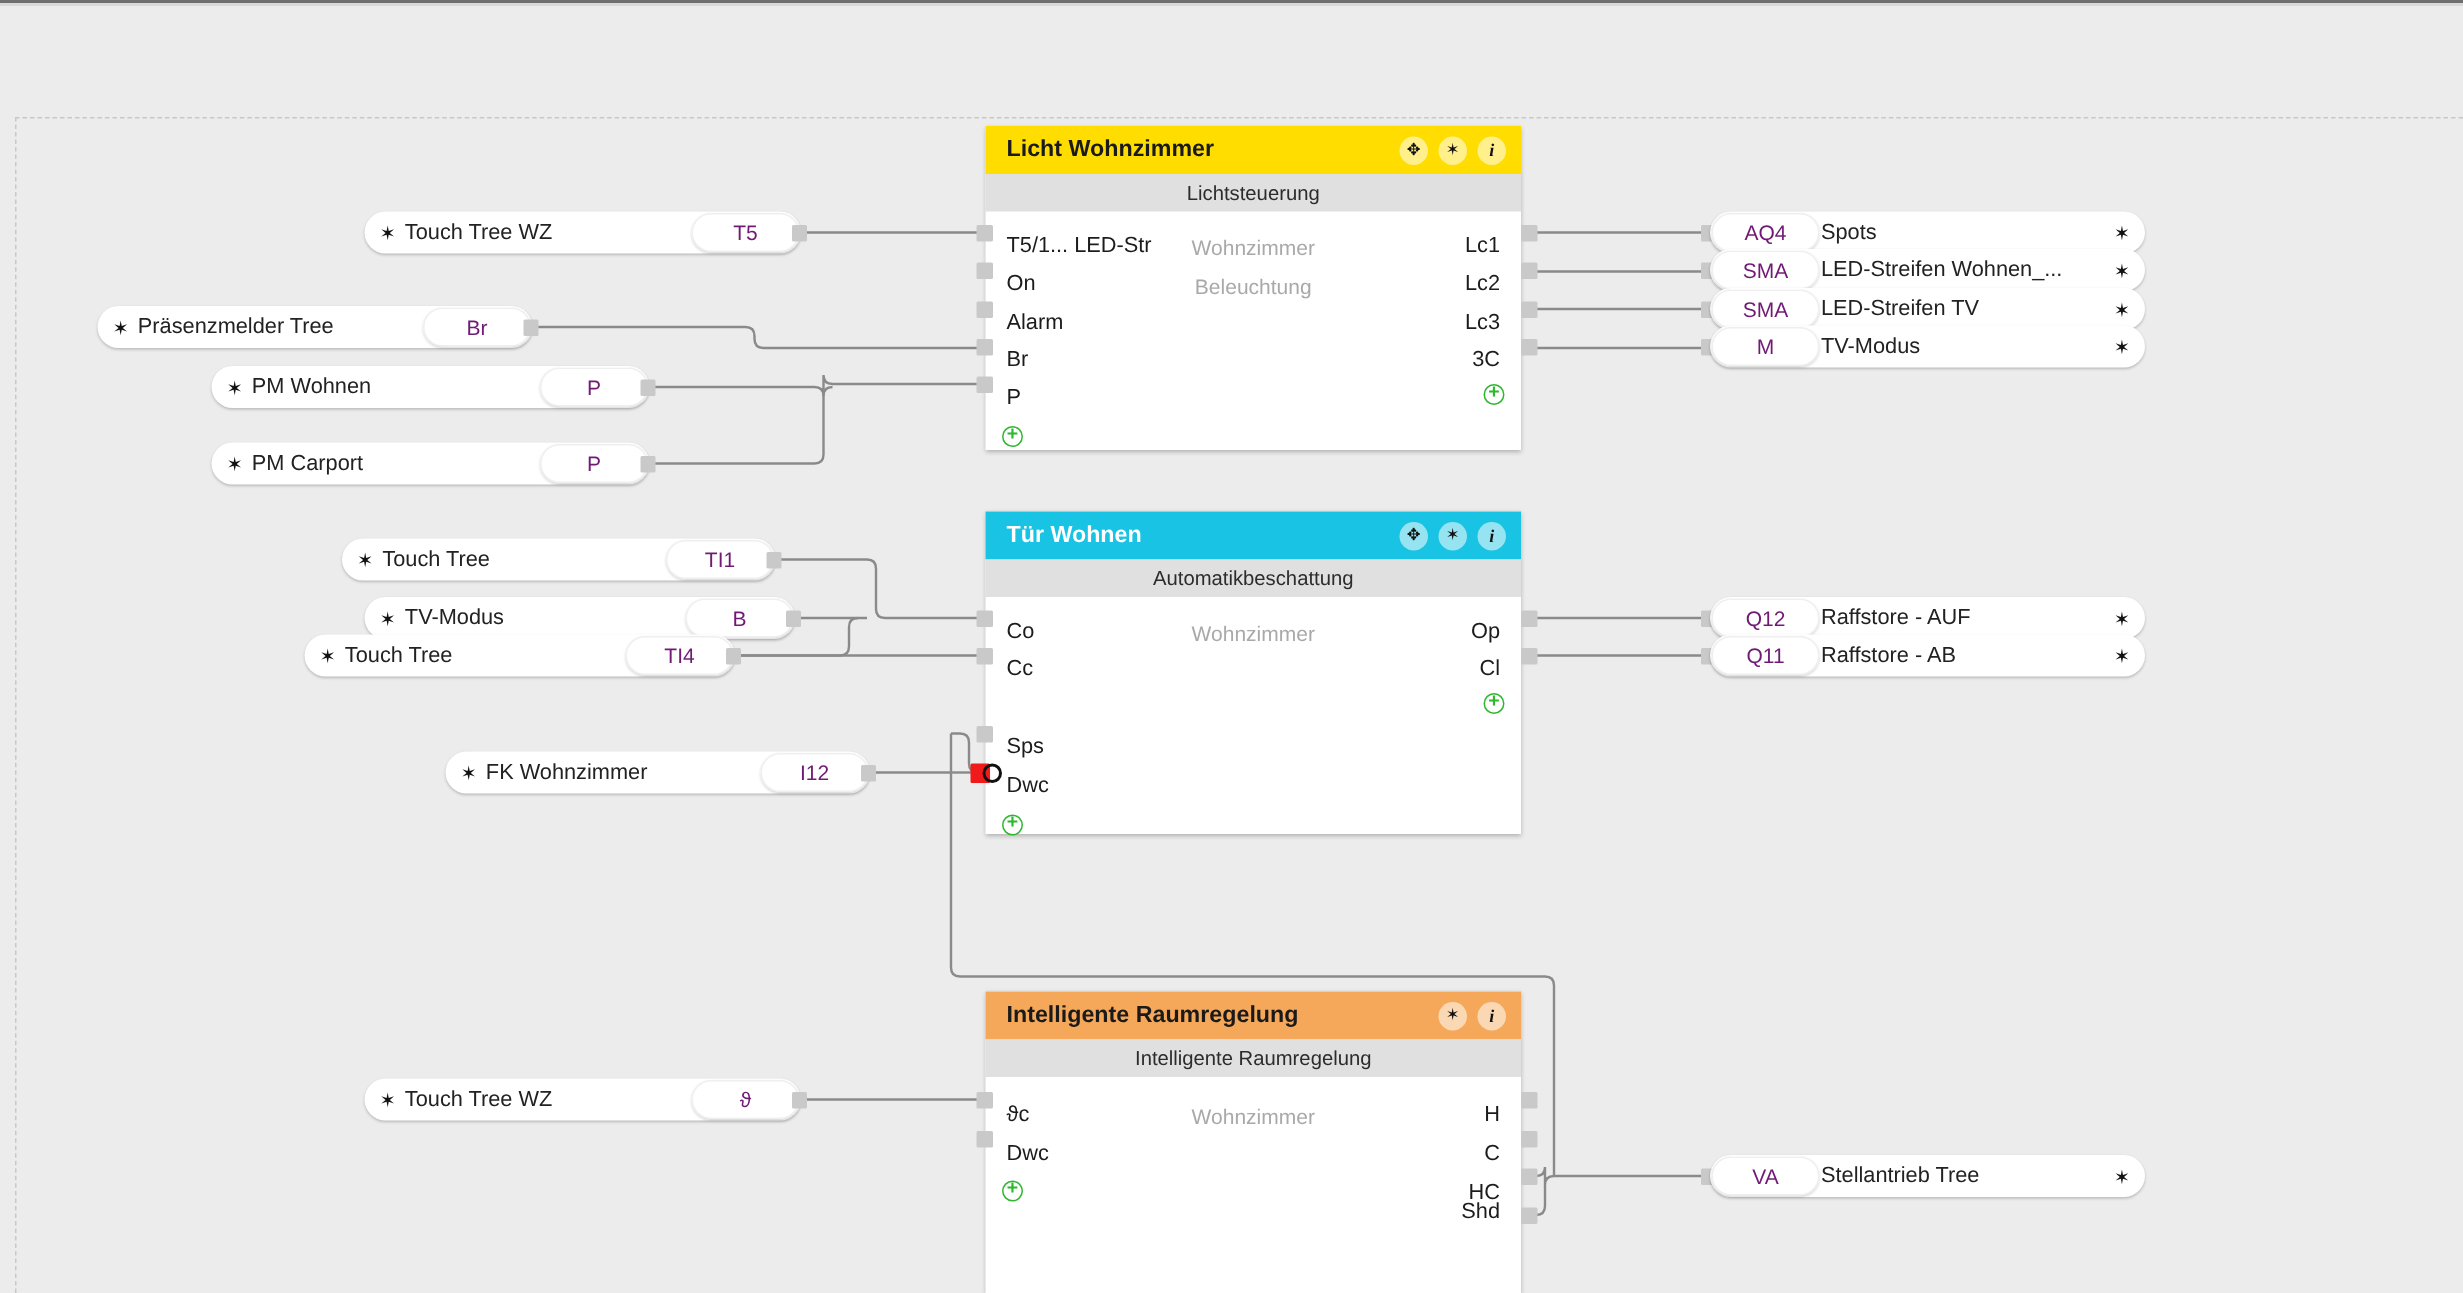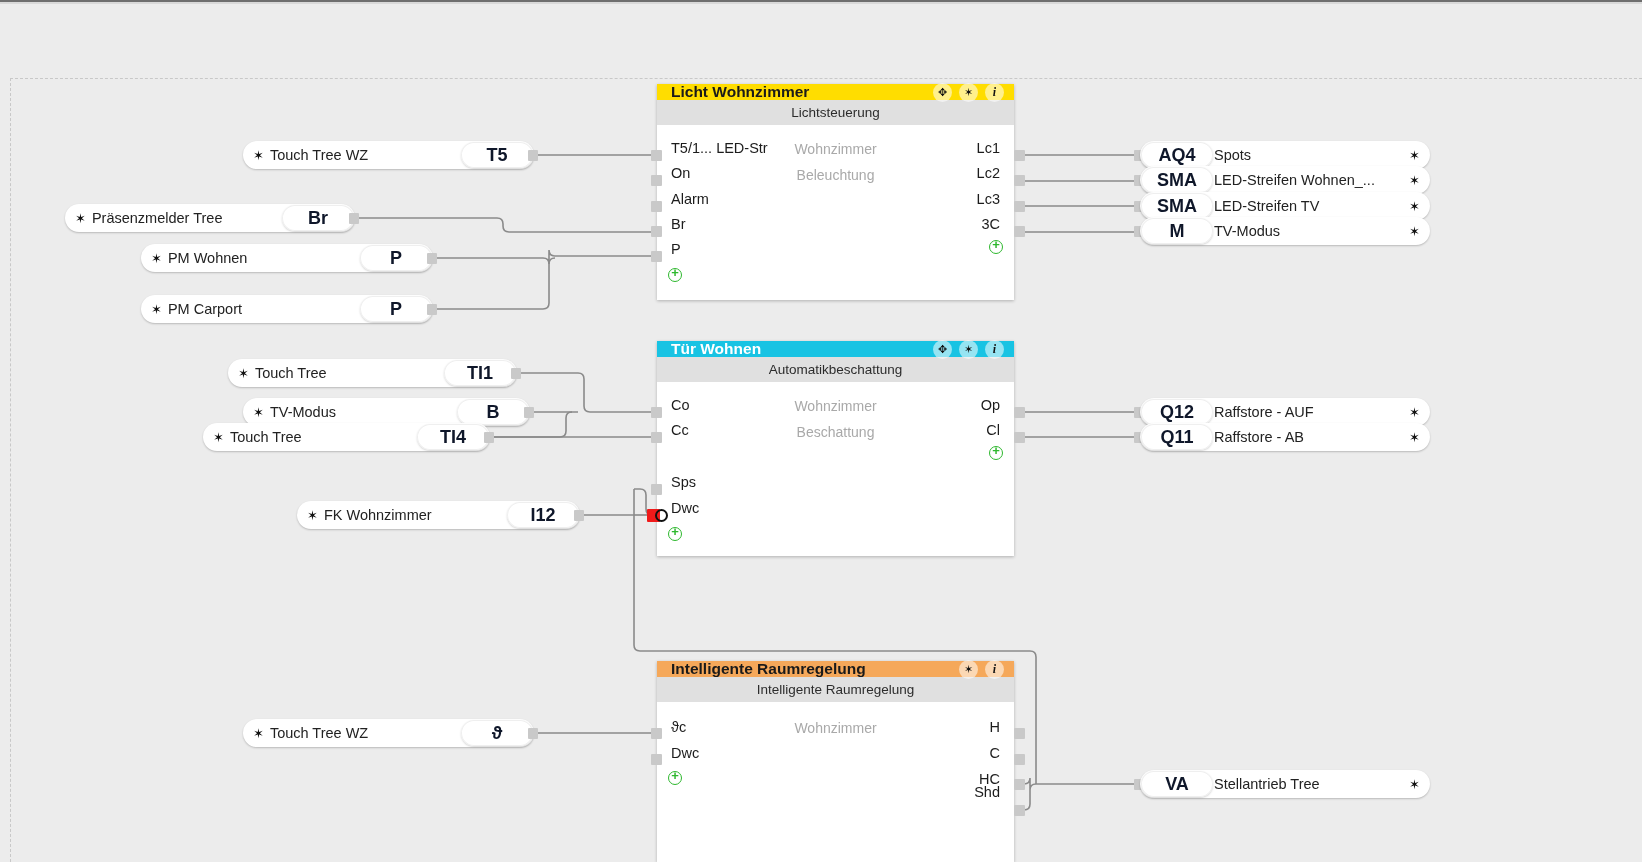--- a/index.html
+++ b/index.html
@@ -39,32 +39,32 @@
   .pill .pname{
     font-size:14.5px;color:#222;white-space:nowrap;overflow:hidden;text-overflow:ellipsis;
     flex:1 1 auto;
   }
   .pill.left .pname{text-align:left;}
   .pill.right .pname{text-align:left;}
   .pill .pin{
     flex:0 0 auto;height:26px;min-width:56px;border-radius:13px;background:#fff;
     box-shadow:0 0 0 1px #efefef inset, 0 1px 2px rgba(0,0,0,.17);
     display:flex;align-items:center;justify-content:center;
-    font-size:18px;font-weight:bold;color:#0f172a;margin:0 1px;padding:0 8px;
+    font-size:14px;font-weight:normal;color:#701a75;margin:0 1px;padding:0 8px;
   }
   .pill.left .pin{margin-right:1px;}
   .pill.right .pin{margin-left:1px;}
 
   
   .nub{position:absolute;width:10px;height:11px;background:#c9c9c9;border-radius:1px;}
 
   
   .block{position:absolute;background:#fff;box-shadow:0 1px 3px rgba(0,0,0,.25);}
   .block .bhead{
-    height:16px;display:flex;align-items:center;padding:0 10px 0 14px;box-sizing:border-box;
+    height:32px;display:flex;align-items:center;padding:0 10px 0 14px;box-sizing:border-box;
   }
   .block .btitle{font-size:15.5px;font-weight:bold;color:#1a1a1a;flex:1 1 auto;white-space:nowrap;}
   .block .hicons{display:flex;gap:7px;align-items:center;}
   .hicon{
     width:19px;height:19px;border-radius:50%;background:rgba(255,255,255,.55);
     display:flex;align-items:center;justify-content:center;font-size:11px;color:#111;line-height:1;
   }
   .hicon.info{font-family:"Liberation Serif",serif;font-style:italic;font-weight:bold;font-size:12px;}
   .block .bsub{
     height:25px;background:#e0e0e0;display:flex;align-items:center;justify-content:center;
@@ -180,21 +180,20 @@
     <span class="btitle" style="color:#fff;">Tür Wohnen</span>
     <span class="hicons">
       <span class="hicon">✥</span>
       <span class="hicon">✶</span>
       <span class="hicon info">i</span>
     </span>
   </div>
   <div class="bsub">Automatikbeschattung</div>
   <div class="bbody" style="height:158px;">
     <div class="bcaption" style="top:16px;">Wohnzimmer</div>
-    <div class="bcaption" style="top:42px;">Beschattung</div>
 
     <div class="io in" style="top:15px;">Co</div>
     <div class="io in" style="top:40px;">Cc</div>
     <div class="io in" style="top:92px;">Sps</div>
     <div class="io in" style="top:118px;">Dwc</div>
     <div class="plus" style="left:11px;top:145px;"></div>
 
     <div class="io out" style="top:15px;">Op</div>
     <div class="io out" style="top:40px;">Cl</div>
     <div class="plus" style="right:11px;top:64px;"></div>

